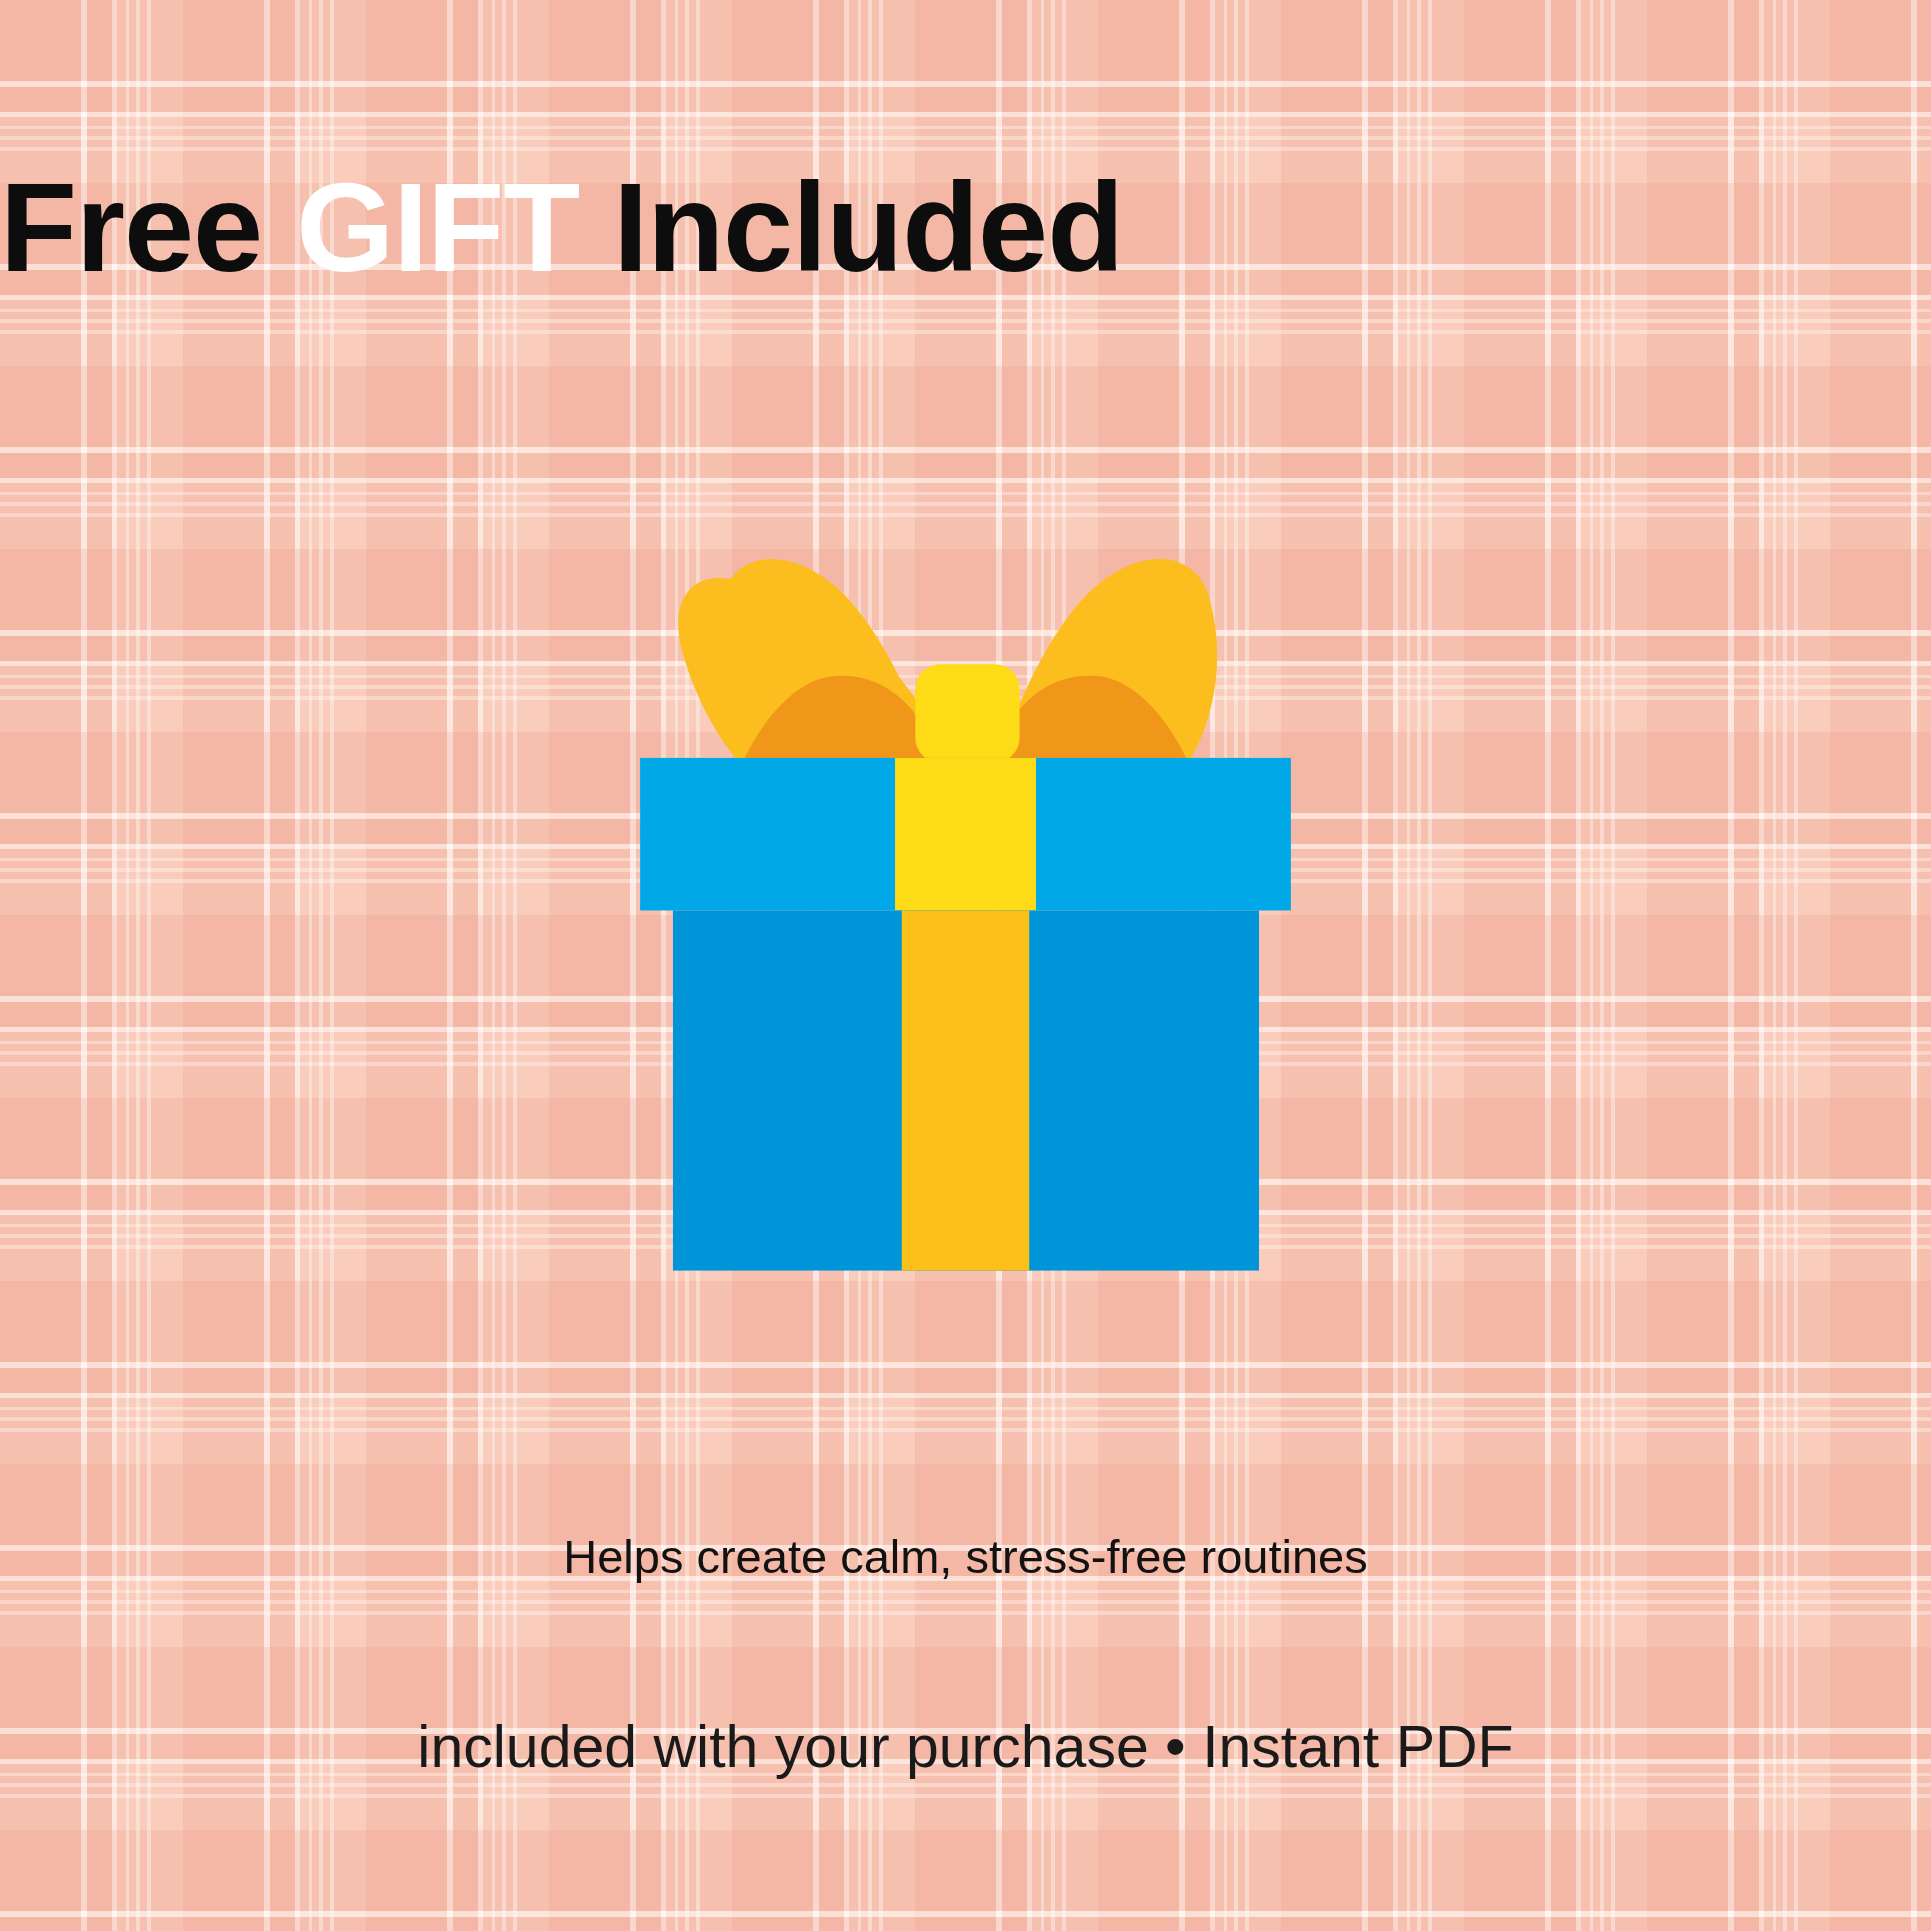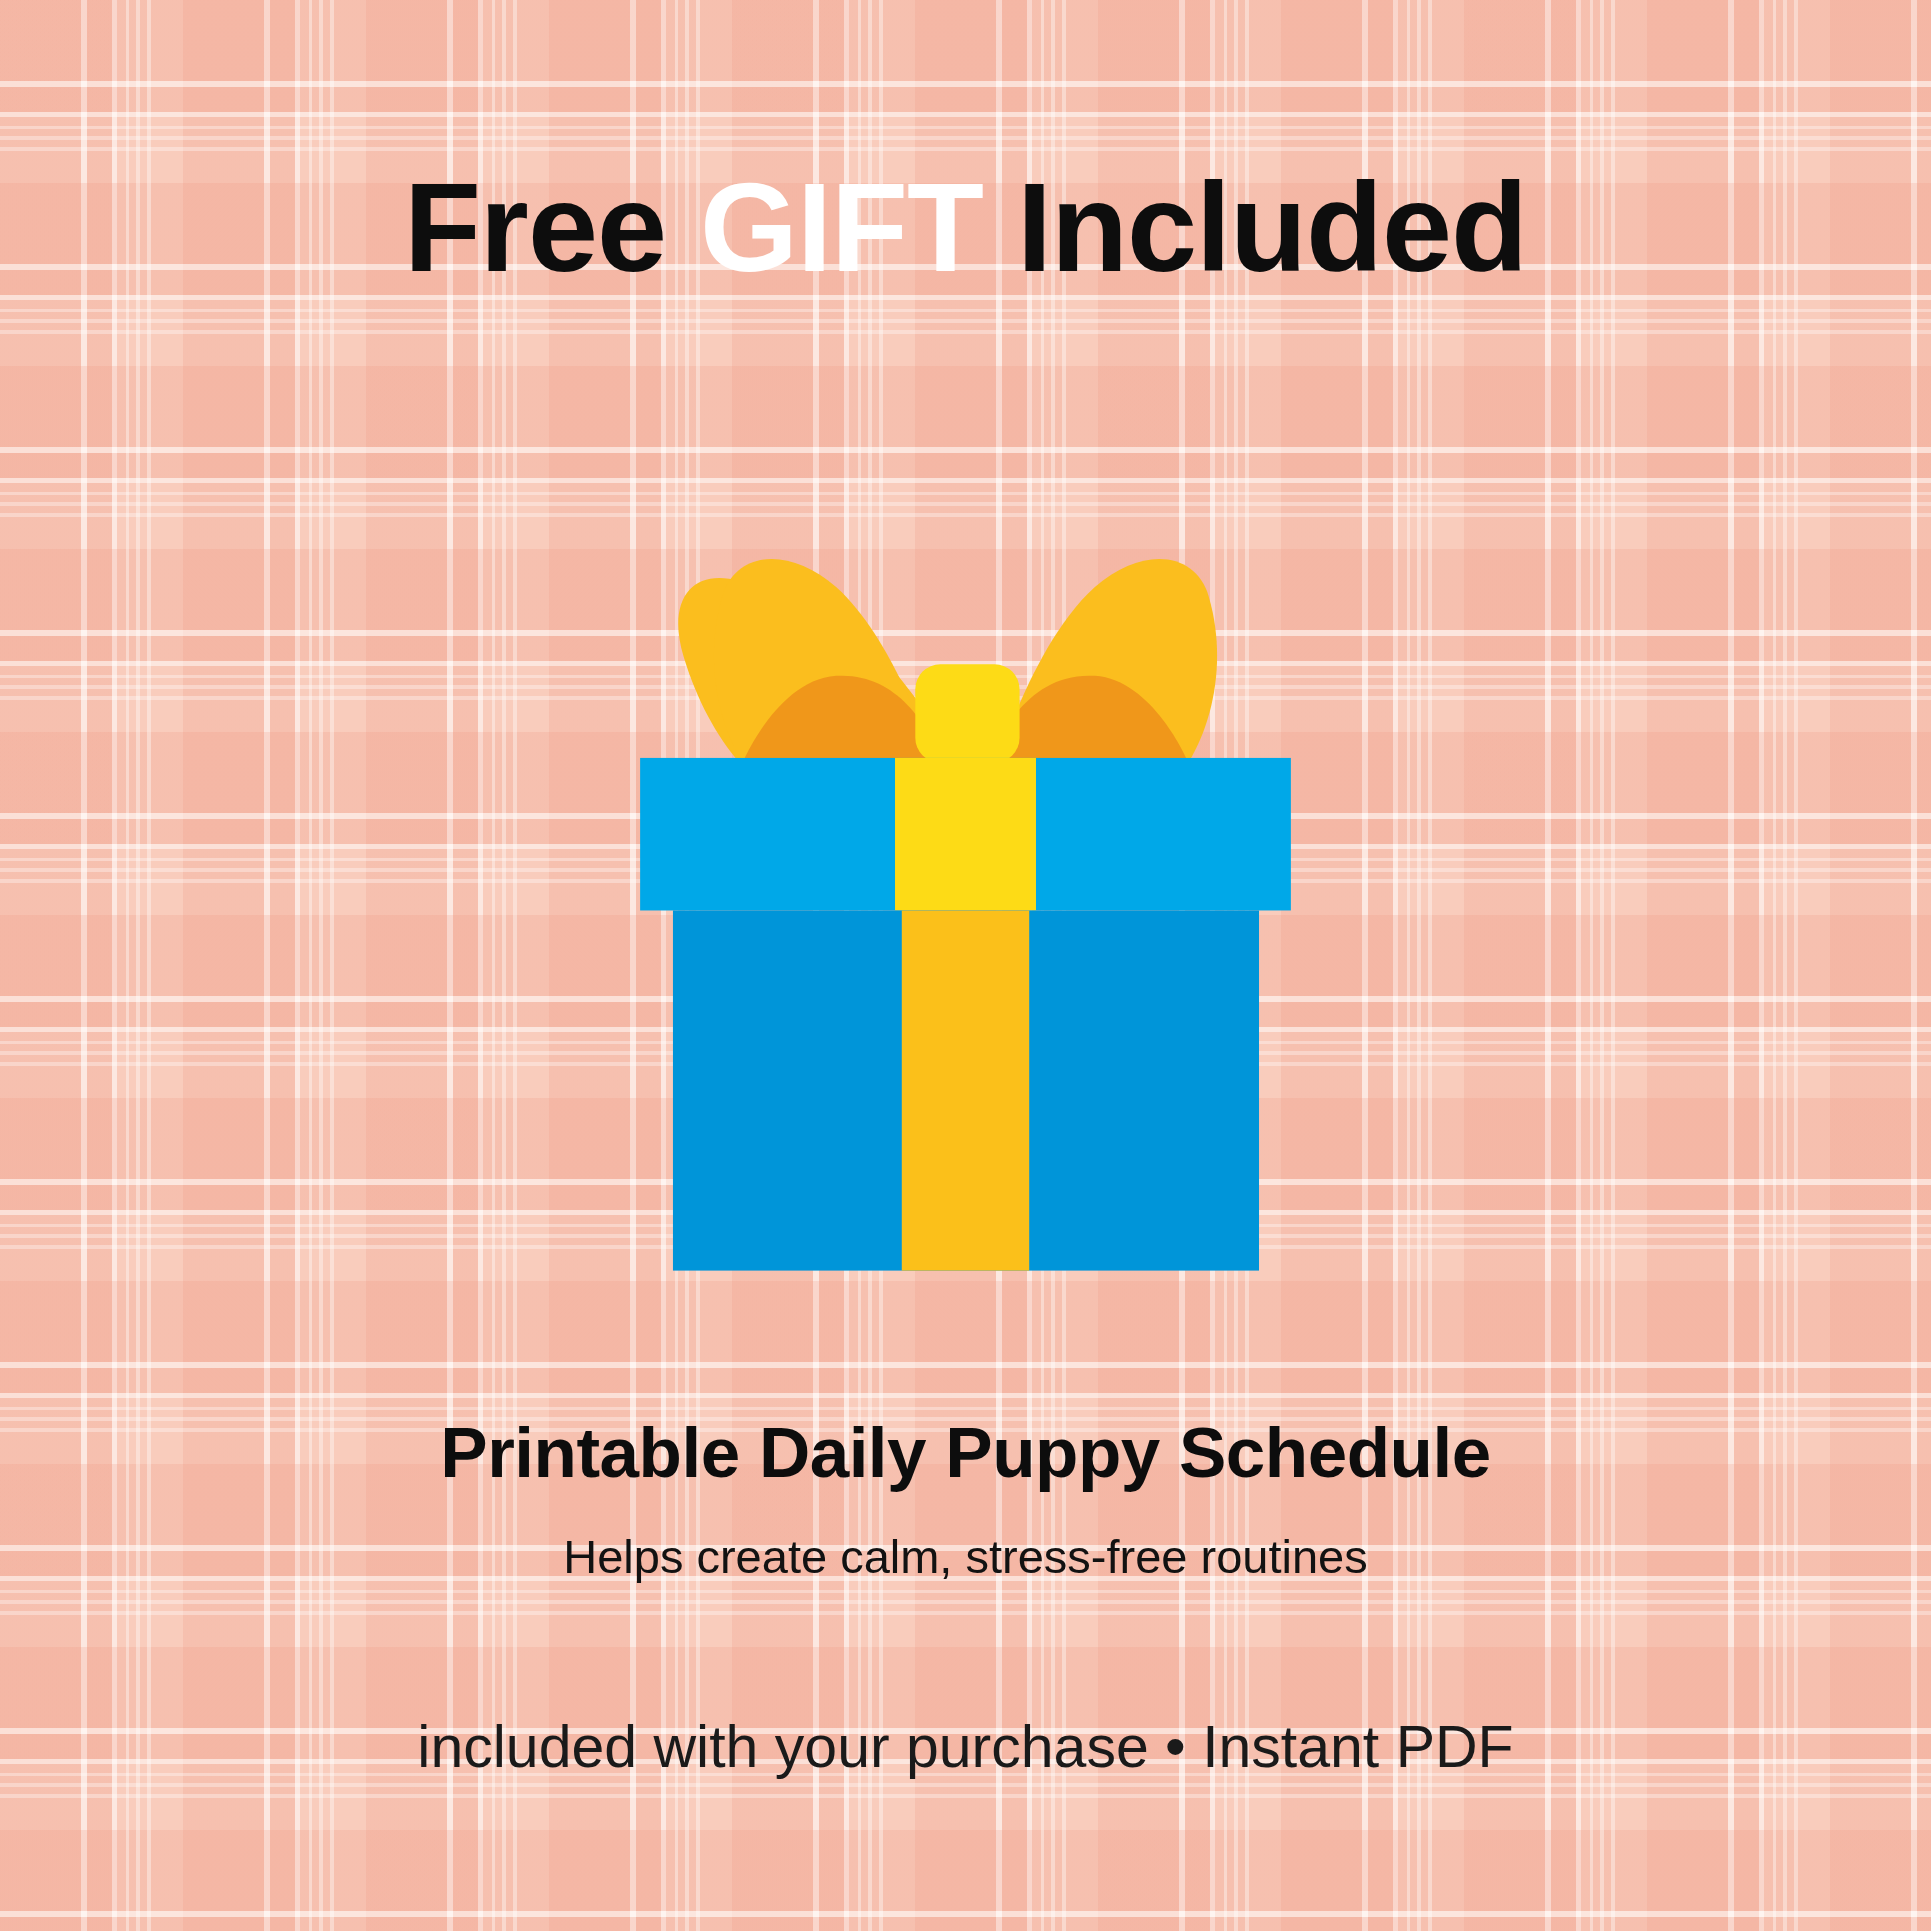--- a/index.html
+++ b/index.html
@@ -117,21 +117,21 @@
     display: flex;
     flex-direction: column;
     align-items: center;
   }
 
   .headline {
     position: absolute;
     top: 162px;
     left: 0;
     width: 100%;
-    text-align: center;
+    text-align: left;
     font-size: 126px;
     line-height: 1.05;
     font-weight: 900;
     letter-spacing: -1px;
     color: #0D0D0D;
     white-space: nowrap;
   }
   .headline .hl-accent { color: #FFFFFF; }
 
   
@@ -236,19 +236,18 @@
 
       <rect x="663" y="785" width="674" height="158" fill="#00A8E8"></rect>
 
       <rect x="927" y="785" width="146" height="158" fill="#FDDB16"></rect>
 
       <rect x="697" y="943" width="607" height="373" fill="#0095D9"></rect>
 
       <rect x="934" y="943" width="132" height="373" fill="#FBC01A"></rect>
     </svg>
 
-    <div class="caption-title">Printable Daily Puppy Schedule</div>
     <div class="caption-sub">Helps create calm, stress-free routines</div>
     <div class="caption-foot">included with your purchase • Instant PDF</div>
 
   </div>
 </div>
 
 
 </body></html>

